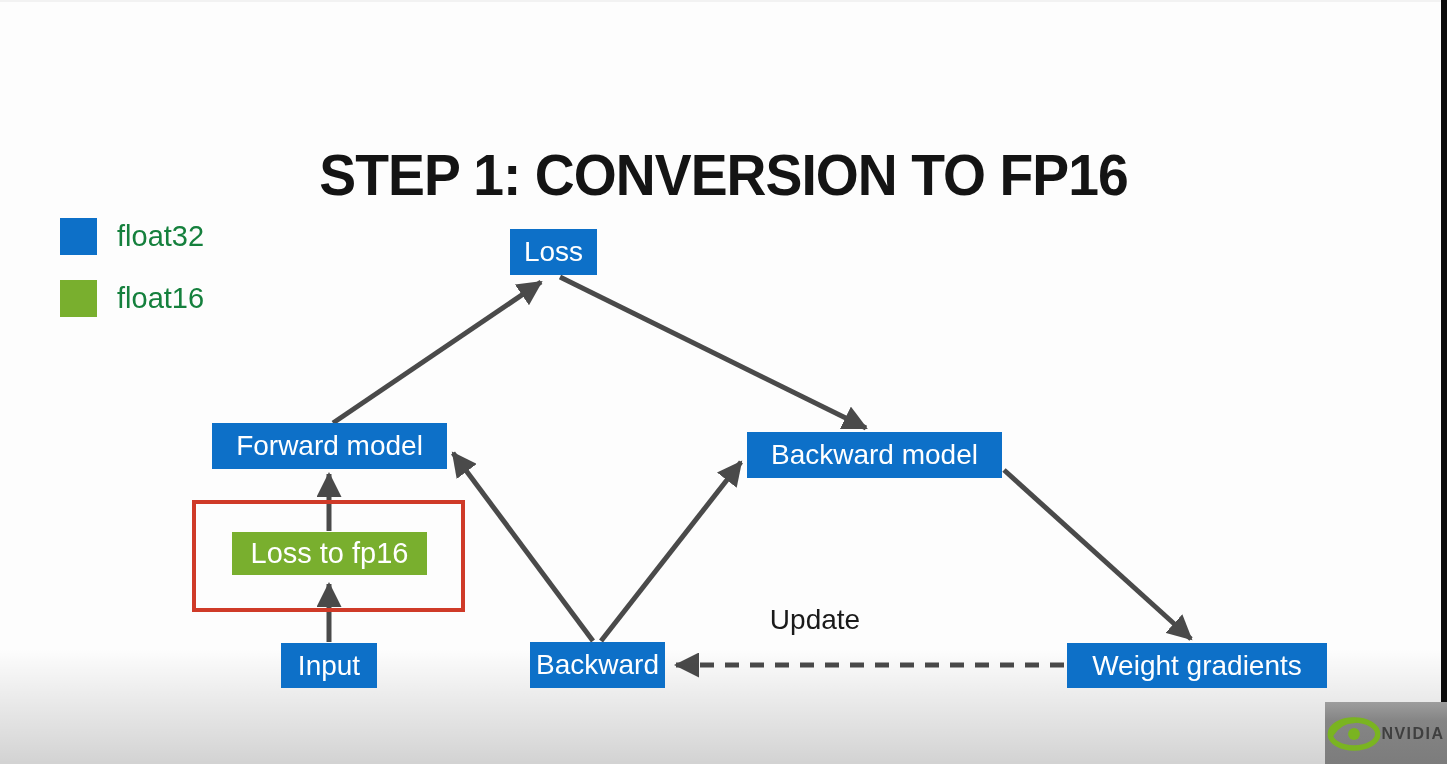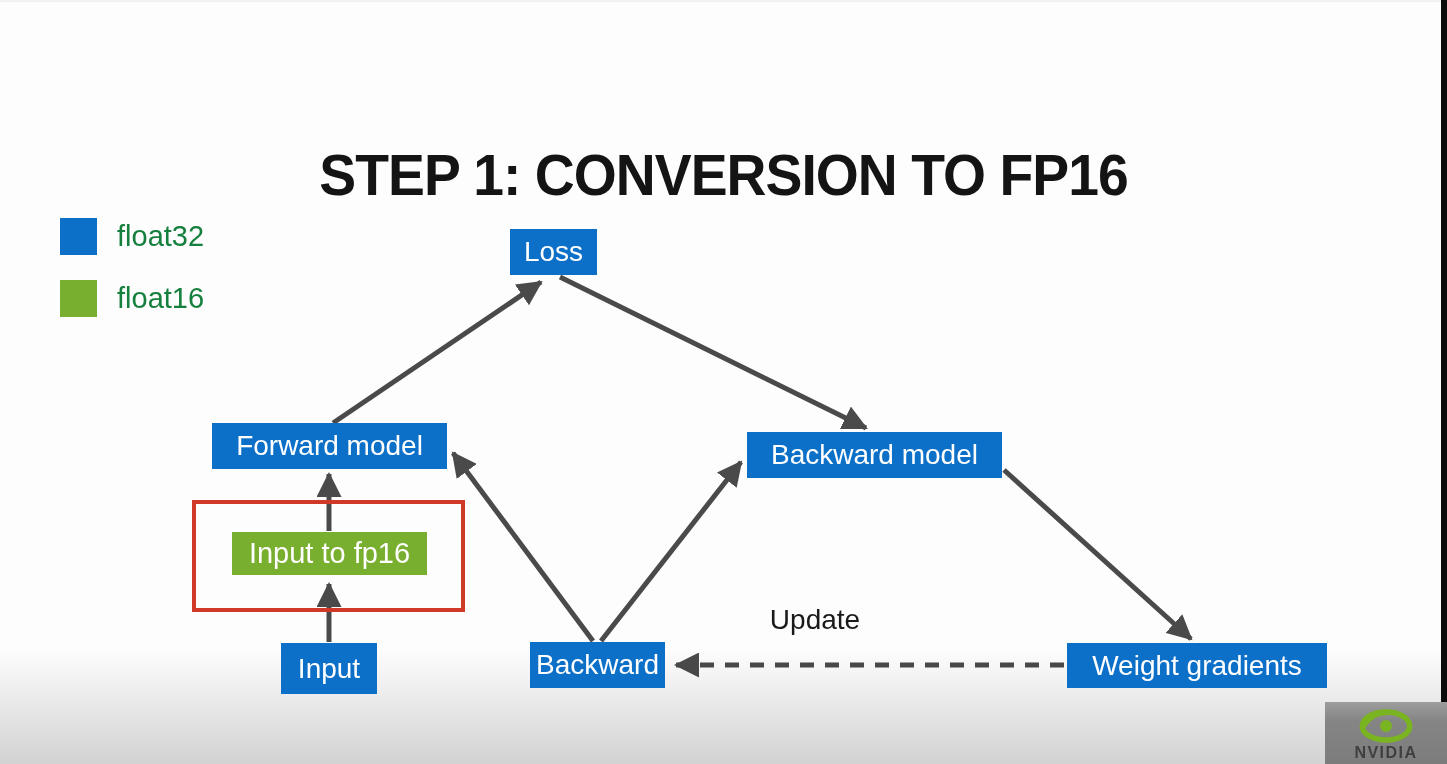--- a/index.html
+++ b/index.html
@@ -39,21 +39,21 @@
     position:absolute; z-index:4;
     display:flex; align-items:center; justify-content:center;
     background:#0d70c8; color:#ffffff;
     font-size:28px; white-space:nowrap;
   }
   .node.green { background:#79af2e; font-size:29px; }
   .node-loss             { left:510px; top:229px; width:87px;  height:46px; }
   .node-forward          { left:212px; top:423px; width:235px; height:46px; }
   .node-backward         { left:747px; top:432px; width:255px; height:46px; }
   .node-cast             { left:232px; top:532px; width:195px; height:43px; }
-  .node-input            { left:281px; top:643px; width:96px;  height:51px; }
+  .node-input            { left:281px; top:643px; width:96px;  height:45px; }
   .node-weights          { left:530px; top:642px; width:135px; height:46px; }
   .node-weight-gradients { left:1067px; top:643px; width:260px; height:45px; }
   .highlight-rect {
     position:absolute; left:192px; top:500px; width:273px; height:112px;
     border:4px solid #cf3a28; box-sizing:border-box;
     z-index:3; background:transparent;
   }
   .update-label {
     position:absolute; left:735px; top:604px; width:160px;
     text-align:center; font-size:28px; color:#1a1a1a; z-index:3;
@@ -64,21 +64,21 @@
     z-index:2; pointer-events:none;
   }
   .right-strip {
     position:absolute; right:0; top:0; width:6px; height:764px;
     background:#0b0b0b; z-index:4;
   }
   .nvidia-badge {
     position:absolute; left:1325px; top:702px; width:122px; height:62px;
     background:linear-gradient(to bottom, #9d9d9d 0%, #858585 30%, #7c7c7c 100%);
     z-index:5;
-    display:flex; flex-direction:column; align-items:center; justify-content:center;
+    display:flex; flex-direction:row; align-items:center; justify-content:center;
   }
   .nvidia-eye { margin-top:2px; }
   .nvidia-text {
     font-size:16px; font-weight:bold; color:#3f3f3f;
     letter-spacing:1.5px; line-height:1; margin-top:1px;
   }
 </style>
 </head>
 <body>
 
@@ -112,21 +112,21 @@
     <line x1="601" y1="641" x2="741" y2="462" stroke="#4a4a4a" stroke-width="5" marker-end="url(#ah)"></line>
     <line x1="1004" y1="470" x2="1191" y2="639" stroke="#4a4a4a" stroke-width="5" marker-end="url(#ah)"></line>
     <line x1="1064" y1="665" x2="676" y2="665" stroke="#4a4a4a" stroke-width="5" stroke-dasharray="14 11" marker-end="url(#ah)"></line>
   </svg>
 
   <div class="highlight-rect"></div>
 
   <div class="node node-loss">Loss</div>
   <div class="node node-forward">Forward model</div>
   <div class="node node-backward">Backward model</div>
-  <div class="node green node-cast">Input to fp16</div>
+  <div class="node green node-cast">Loss to fp16</div>
   <div class="node node-input">Input</div>
   <div class="node node-weights">Backward</div>
   <div class="node node-weight-gradients">Weight gradients</div>
 
   <div class="update-label">Update</div>
 
   <div class="bottom-fade"></div>
   <div class="right-strip"></div>
 
   <div class="nvidia-badge">

